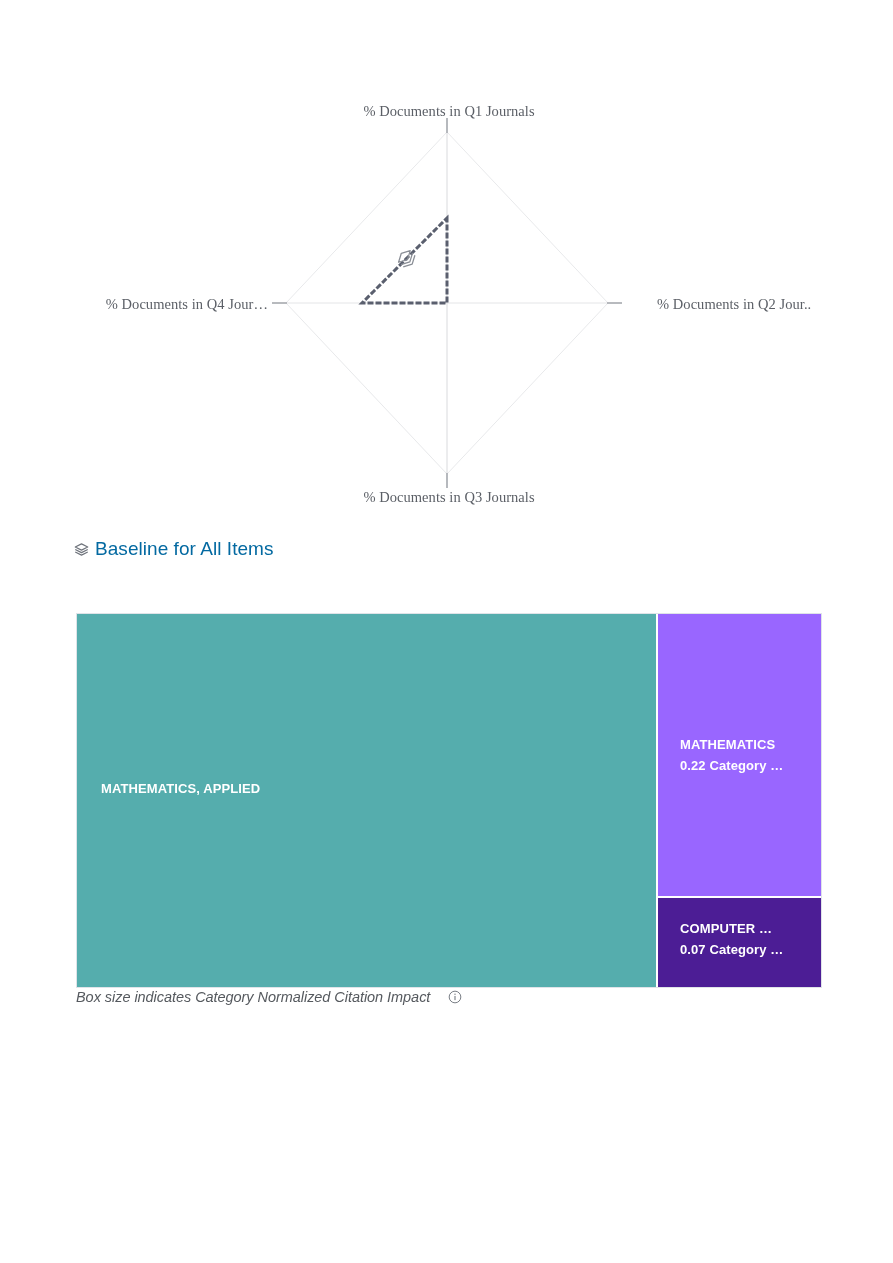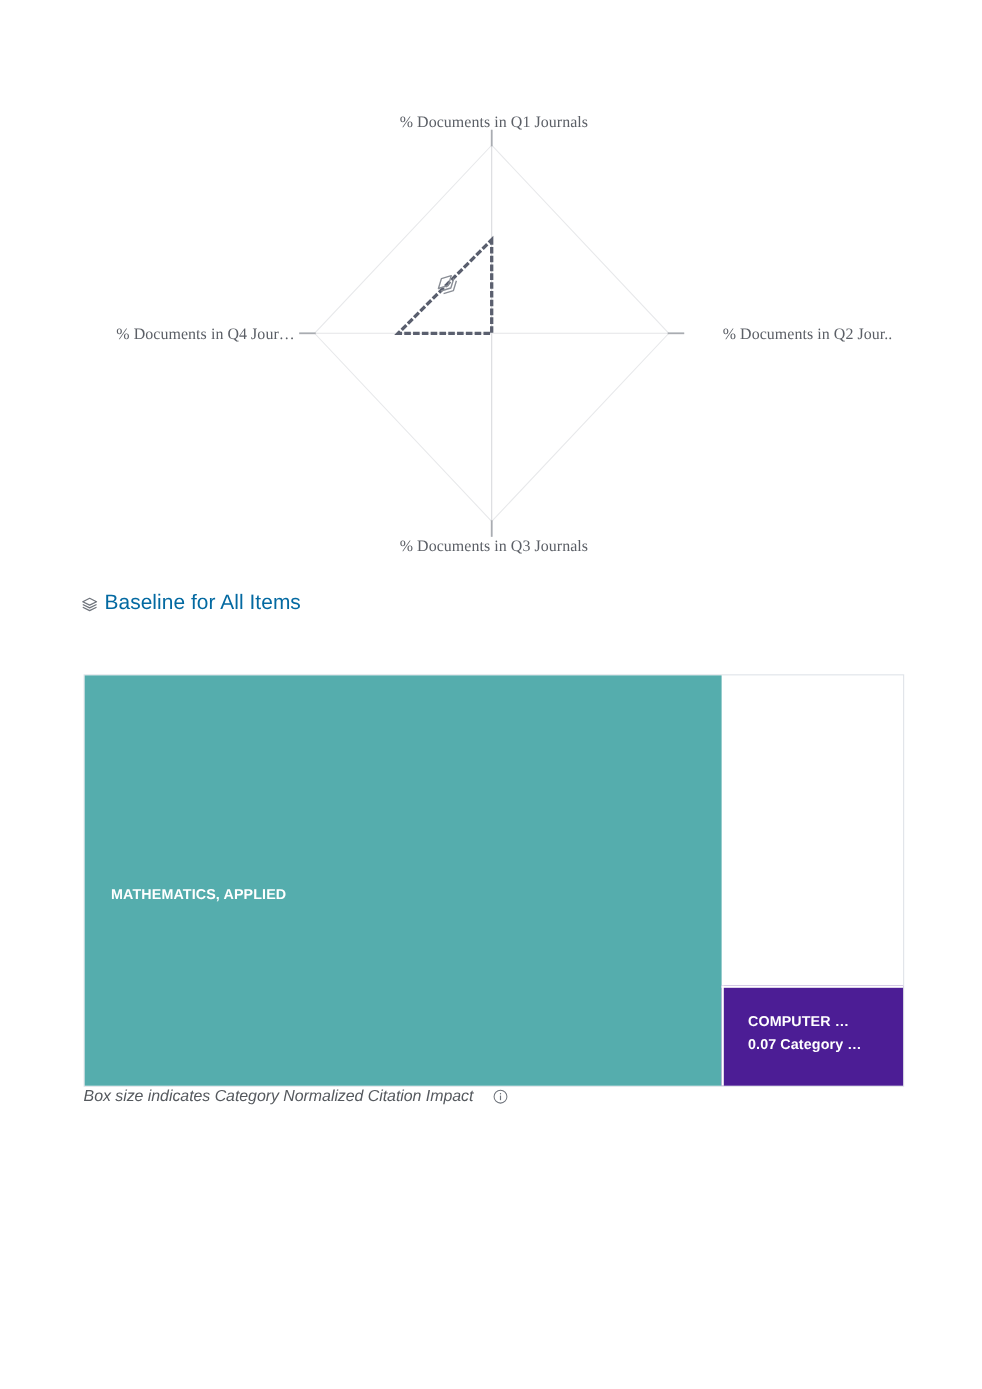--- a/index.html
+++ b/index.html
@@ -122,21 +122,21 @@
     line-height: 21px;
     white-space: nowrap;
     letter-spacing: 0.1px;
   }
   #tile-math-applied {
     left: 0;
     top: 0;
     width: 579px;
     height: 373px;
   }
-  #tile-math-applied .tm-text { top: 164px; margin-top: 24px; }
+  #tile-math-applied .tm-text { top: 164px; }
 
   #tile-mathematics {
     left: 579px;
     top: 0;
     width: 165px;
     height: 282px;
     border-left: 2px solid #ffffff;
   }
   #tile-mathematics .tm-text { top: 120px; left: 22px; }
 
@@ -219,20 +219,26 @@
 </div>
 
 <div id="treemap">
 
   <div class="tm-tile" id="tile-math-applied" style="background:#55adad">
     <div class="tm-text">
       <span class="tm-name">MATHEMATICS, APPLIED</span>
     </div>
   </div>
 
+  <div class="tm-tile" id="tile-mathematics" style="background:#9966ff">
+    <div class="tm-text">
+      <span class="tm-name">MATHEMATICS</span>
+      <span class="tm-value">0.22 Category …</span>
+    </div>
+  </div>
 
   <div class="tm-tile" id="tile-computer-science" style="background:#4c1d95">
     <div class="tm-text">
       <span class="tm-name">COMPUTER …</span>
       <span class="tm-value">0.07 Category …</span>
     </div>
   </div>
 
 </div>
 

